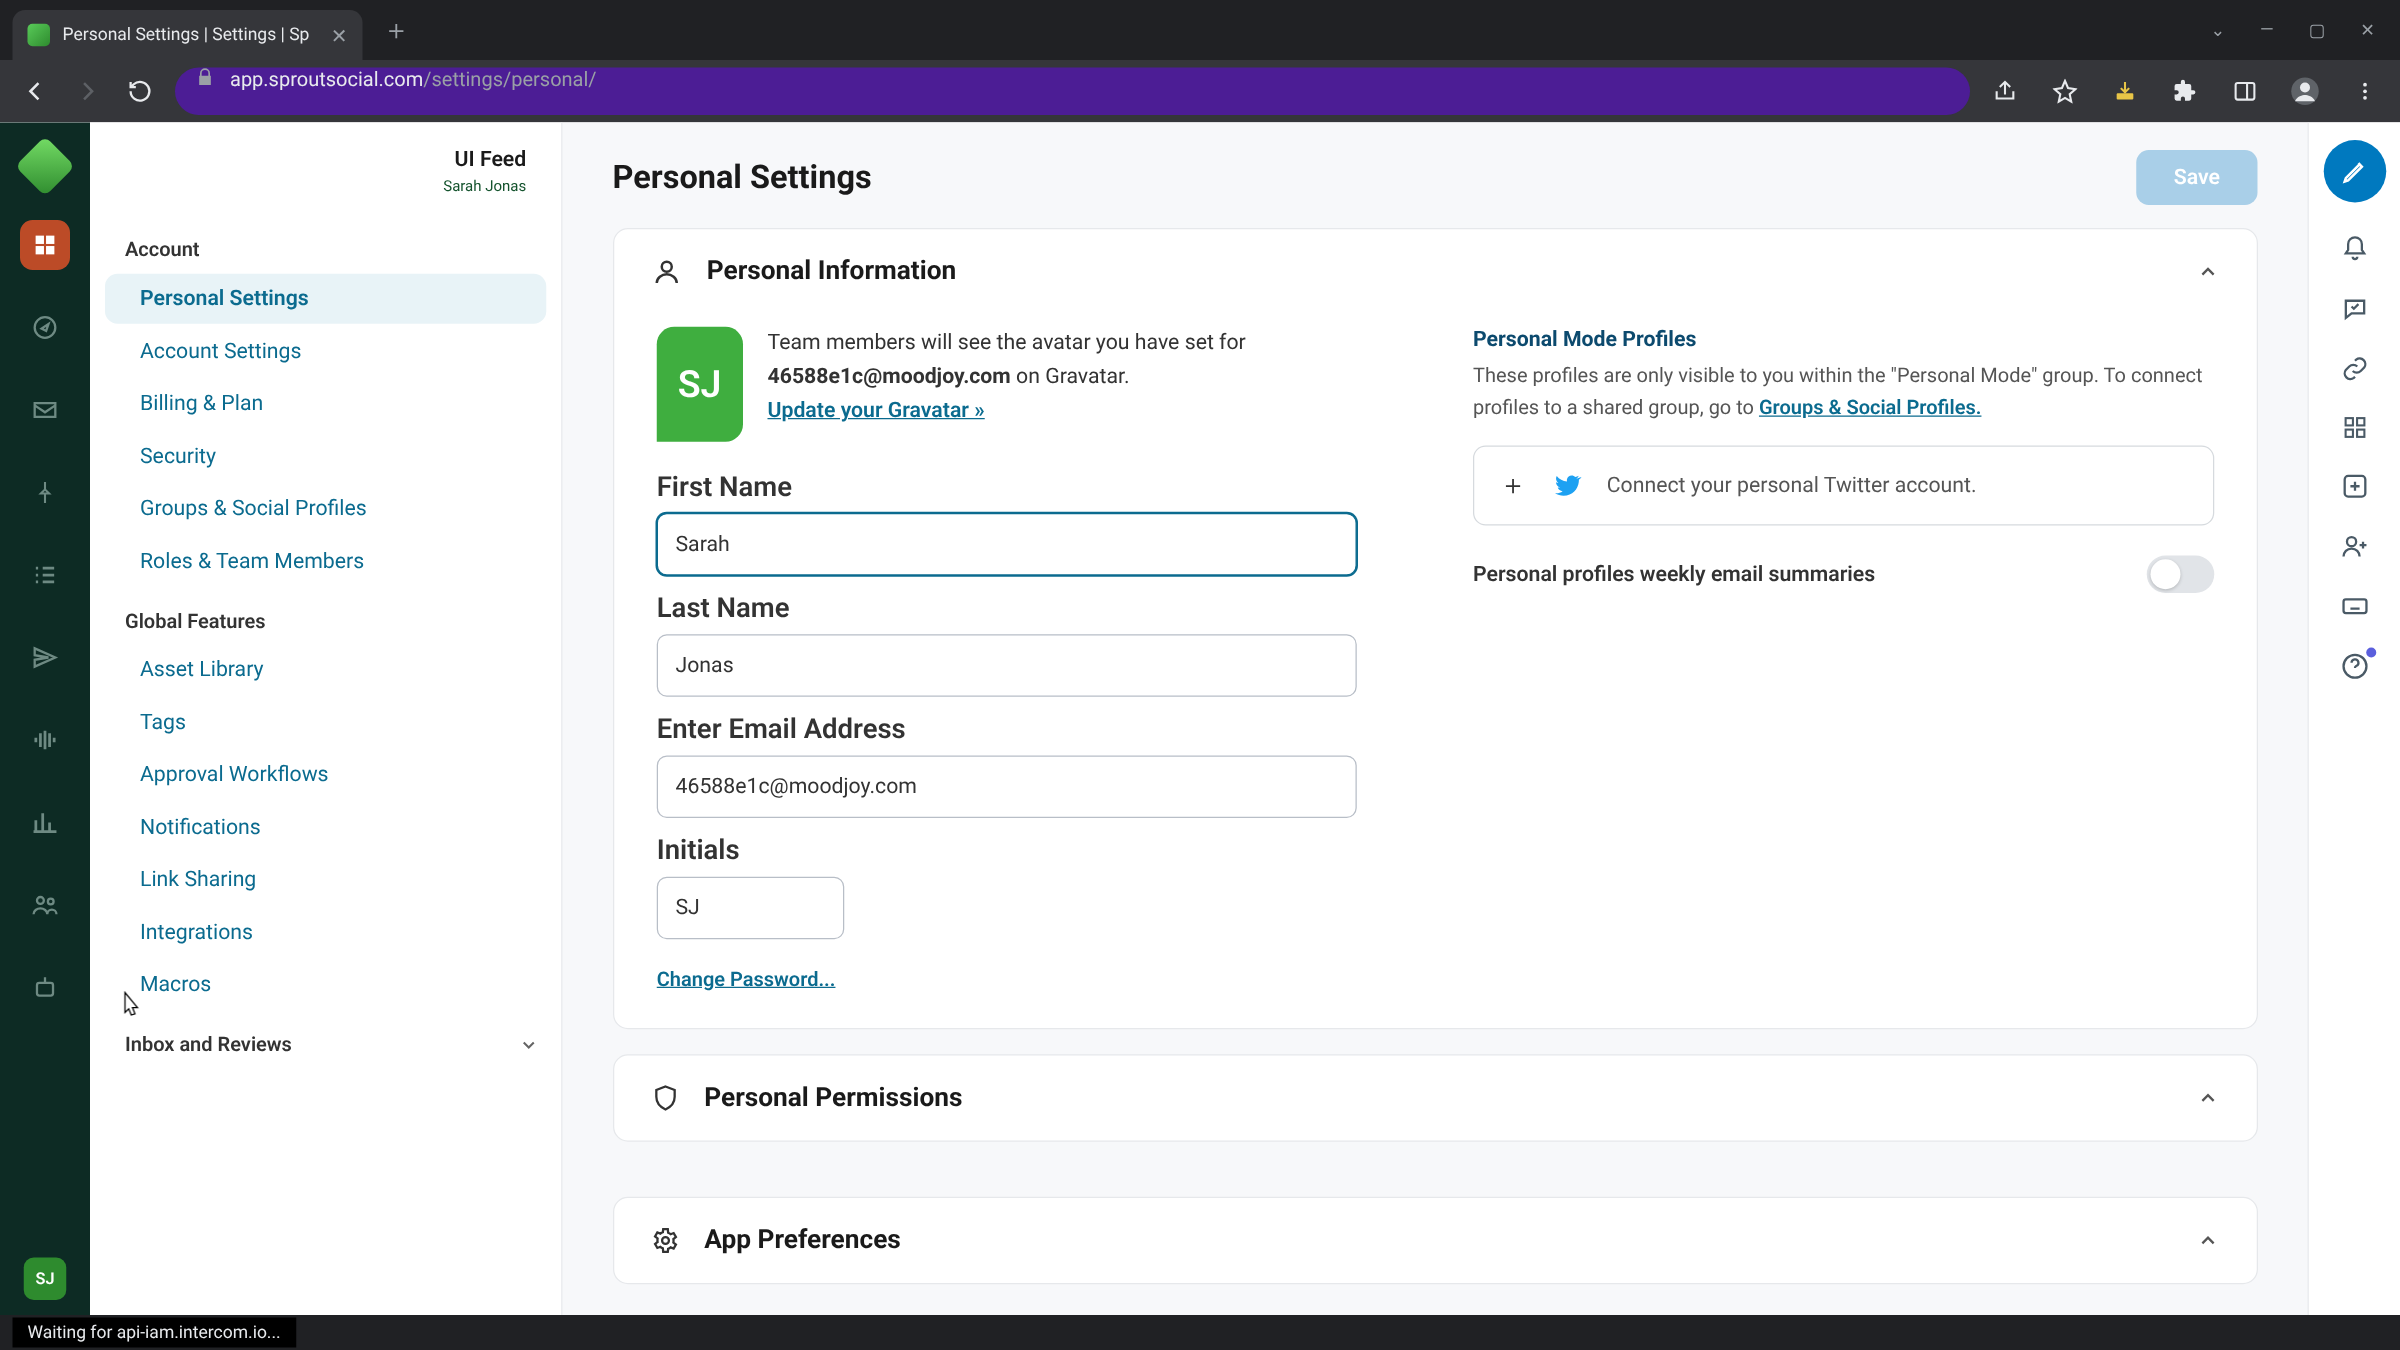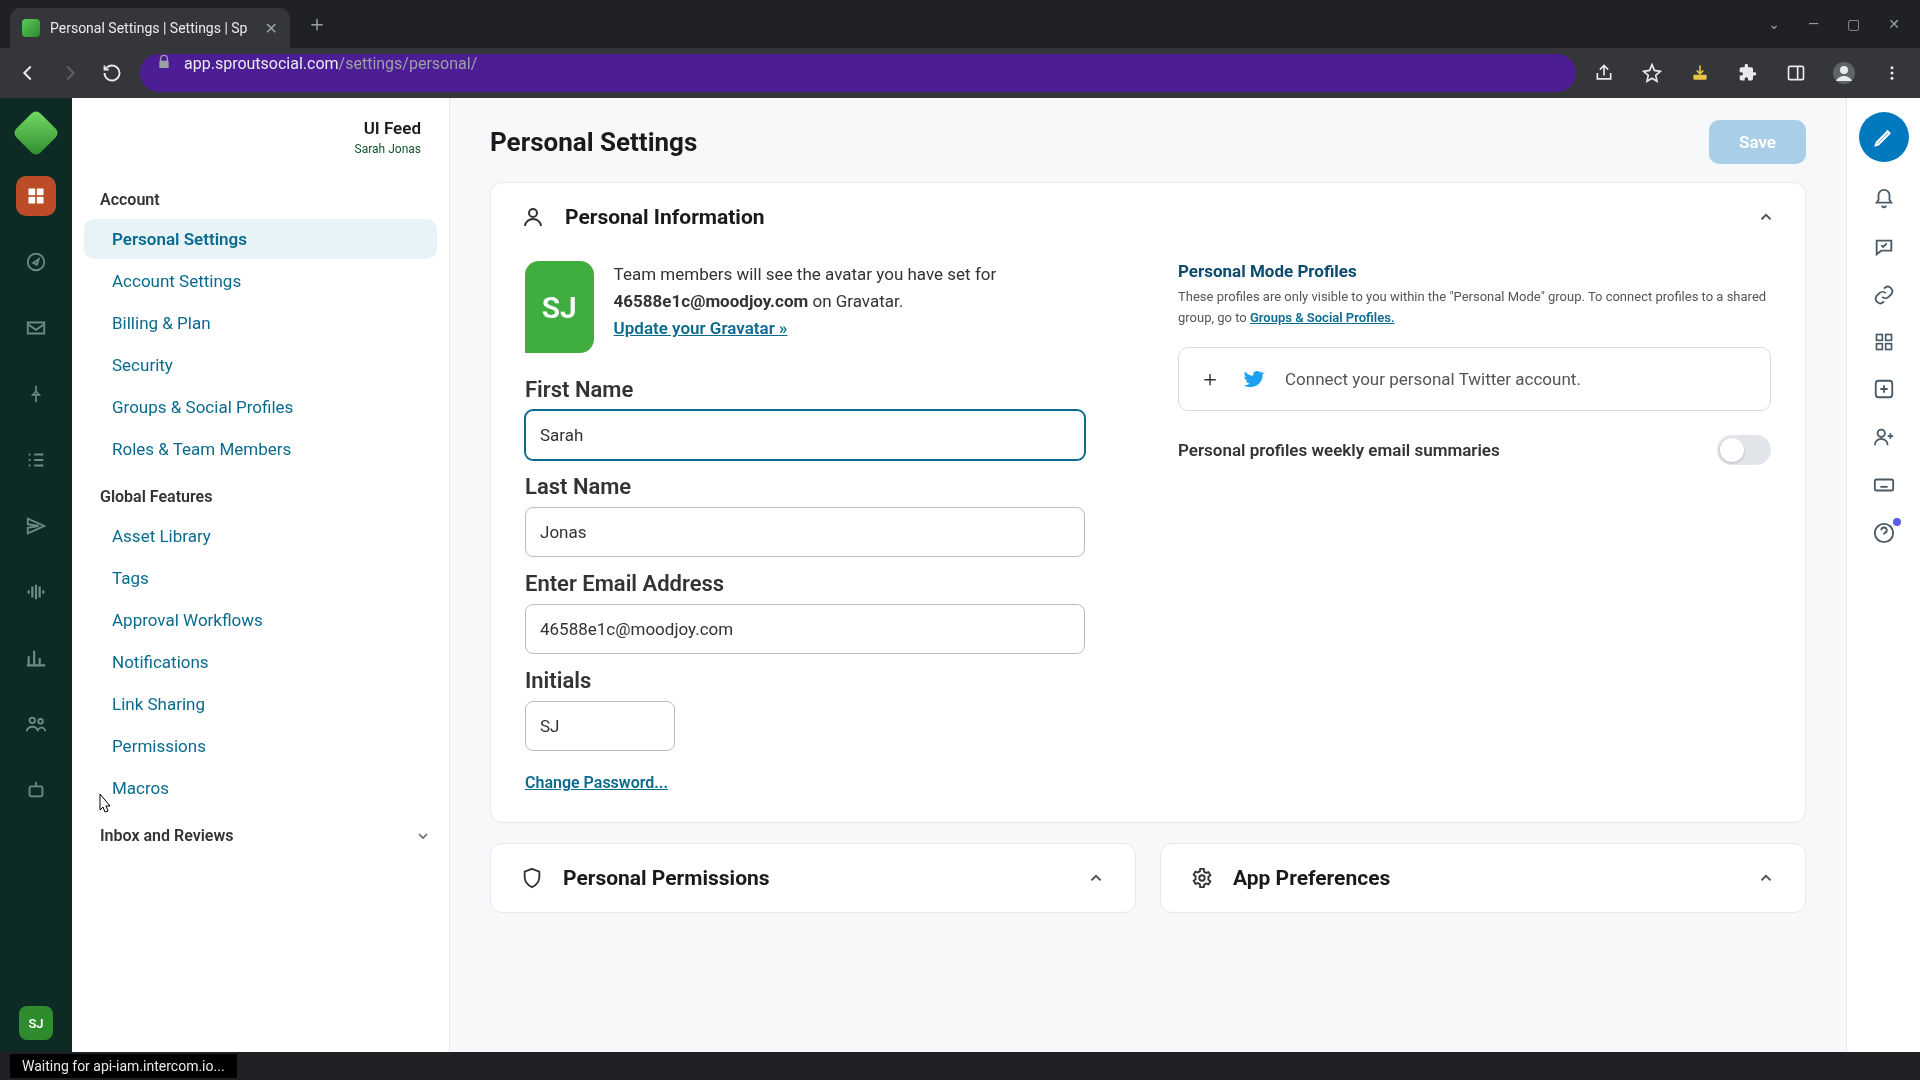--- a/index.html
+++ b/index.html
@@ -65,31 +65,31 @@
 .avatar-text { font-size: 17px; color: #333; line-height: 1.6; }
 .avatar-text b { font-weight: 700; }
 .link { color: #0b6b8f; text-decoration: underline; cursor: pointer; font-weight: 600; }
 
 .field-label { font-size: 22px; font-weight: 600; color: #333; margin: 14px 0 8px; }
 .text-input { width: 100%; max-width: 560px; height: 50px; border: 1px solid #b8bec7; border-radius: 8px; padding: 0 14px; font-size: 17px; color: #333; }
 .text-input.focus { border-color: #0b6b8f; box-shadow: 0 0 0 1px #0b6b8f; }
 .text-input.short { width: 150px; }
 
 .subheading { font-size: 17px; font-weight: 700; color: #0c4a6e; margin-bottom: 6px; }
-.help-text { font-size: 13px; color: #555; line-height: 1.6; margin-bottom: 18px; }
+.help-text { font-size: 16px; color: #555; line-height: 1.6; margin-bottom: 18px; }
 .connect-box { border: 1px solid #d6dade; border-radius: 10px; padding: 16px 20px; display: flex; align-items: center; gap: 20px; color: #555; font-size: 17px; cursor: pointer; }
 .plus { font-size: 22px; color: #333; }
 .tw { color: #1da1f2; }
 
 .toggle-row { display: flex; align-items: center; justify-content: space-between; margin-top: 24px; }
 .toggle-label { font-size: 17px; font-weight: 600; color: #333; }
 .toggle { width: 54px; height: 30px; background: #e1e4e8; border-radius: 15px; position: relative; cursor: pointer; }
 .toggle-knob { width: 24px; height: 24px; background: #fff; border-radius: 50%; position: absolute; top: 3px; left: 3px; box-shadow: 0 1px 3px rgba(0,0,0,.2); }
 
-.card-row2 { display: flex; gap: 24px; }
+.card-row2 { display: flex; gap: 24px; flex-direction: column; }
 .card-row2 .card { flex: 1; }
 
 .right-rail { width: 74px; background: #fff; border-left: 1px solid #e6e8eb; display: flex; flex-direction: column; align-items: center; padding-top: 14px; gap: 26px; }
 .fab { width: 50px; height: 50px; background: #0079bf; border-radius: 50%; display: flex; align-items: center; justify-content: center; color: #fff; cursor: pointer; }
 .rr-icon { color: #4a5a66; cursor: pointer; position: relative; }
 .rr-dot { width: 8px; height: 8px; background: #5b5fdd; border-radius: 50%; position: absolute; top: -4px; right: -6px; }
 
 .statusbar { height: 28px; background: #202124; color: #e8eaed; font-size: 14px; display: flex; align-items: center; padding-left: 10px; }
 .status-seg { background: #000; padding: 4px 12px; }
 
@@ -264,21 +264,21 @@
       <a class="nav-item">Security</a>
       <a class="nav-item">Groups &amp; Social Profiles</a>
       <a class="nav-item">Roles &amp; Team Members</a>
 
       <div class="section-label">Global Features</div>
       <a class="nav-item">Asset Library</a>
       <a class="nav-item">Tags</a>
       <a class="nav-item">Approval Workflows</a>
       <a class="nav-item">Notifications</a>
       <a class="nav-item">Link Sharing</a>
-      <a class="nav-item">Permissions</a>
+      <a class="nav-item">Integrations</a>
       <a class="nav-item">Macros</a>
 
       <div class="section-label collapsible">
         <span>Inbox and Reviews</span>
         <svg width="16" height="16" viewBox="0 0 24 24" fill="none" stroke="#666" stroke-width="2.5">
             <path d="M6 9l6 6 6-6"></path>
           </svg>
       </div>
     </div>
   </div>

